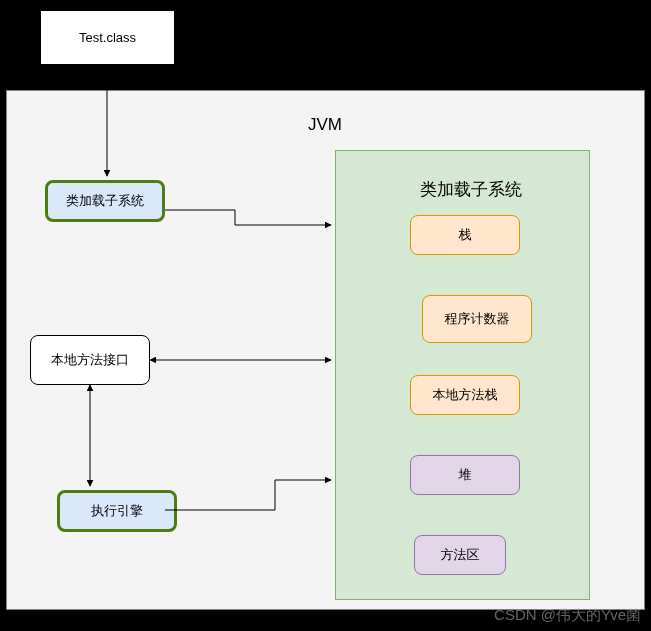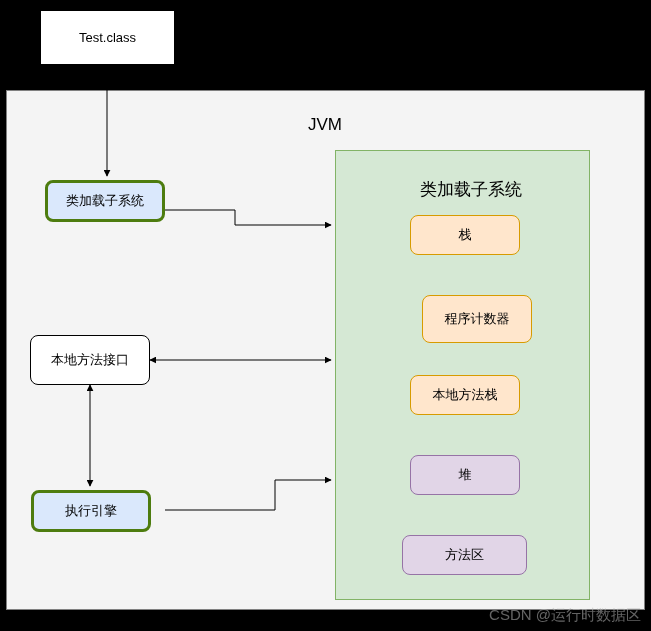--- a/index.html
+++ b/index.html
@@ -83,40 +83,40 @@
   <div class="title" style="left:308px; top:115px;">JVM</div>
 
   <div class="node blue-box" style="left:45px; top:180px; width:120px; height:42px;">
     <span>类加载子系统</span>
   </div>
 
   <div class="node white-box" style="left:30px; top:335px; width:120px; height:50px; border-radius:8px;">
     <span>本地方法接口</span>
   </div>
 
-  <div class="node blue-box" style="left:31px; top:490px; width:120px; height:42px;">
+  <div class="node blue-box" style="left:57px; top:490px; width:120px; height:42px;">
     <span>执行引擎</span>
   </div>
 
   <div class="node green-container" style="left:335px; top:150px; width:255px; height:450px;"></div>
   <div class="title" style="left:420px; top:178px;">类加载子系统</div>
 
   <div class="node orange-box" style="left:410px; top:215px; width:110px; height:40px;">
     <span>栈</span>
   </div>
   <div class="node orange-box" style="left:422px; top:295px; width:110px; height:48px;align-items:center;">
     <span>程序计数器</span>
   </div>
   <div class="node orange-box" style="left:410px; top:375px; width:110px; height:40px;">
     <span>本地方法栈</span>
   </div>
   <div class="node purple-box" style="left:410px; top:455px; width:110px; height:40px;">
     <span>堆</span>
   </div>
-  <div class="node purple-box" style="left:402px; top:535px; width:125px; height:40px;">
+  <div class="node purple-box" style="left:414px; top:535px; width:92px; height:40px;">
     <span>方法区</span>
   </div>
 
   <svg class="edges">
     <defs>
       <marker id="arrow" viewBox="0 0 10 10" refX="9" refY="5" markerWidth="7" markerHeight="7" orient="auto-start-reverse">
         <path d="M 0 0 L 10 5 L 0 10 z" fill="#000"></path>
       </marker>
     </defs>
 
@@ -124,14 +124,14 @@
 
     <path d="M 165 210 L 235 210 L 235 225 L 331 225" stroke="#000" fill="none" marker-end="url(#arrow)"></path>
 
     <path d="M 150 360 L 331 360" stroke="#000" fill="none" marker-start="url(#arrow)" marker-end="url(#arrow)"></path>
 
     <path d="M 90 385 L 90 486" stroke="#000" fill="none" marker-start="url(#arrow)" marker-end="url(#arrow)"></path>
 
     <path d="M 165 510 L 275 510 L 275 480 L 331 480" stroke="#000" fill="none" marker-end="url(#arrow)"></path>
   </svg>
 
-  <div class="watermark">CSDN @运行时数据区</div>
+  <div class="watermark">CSDN @伟大的Yve菌</div>
 </div>
 
 </body></html>

